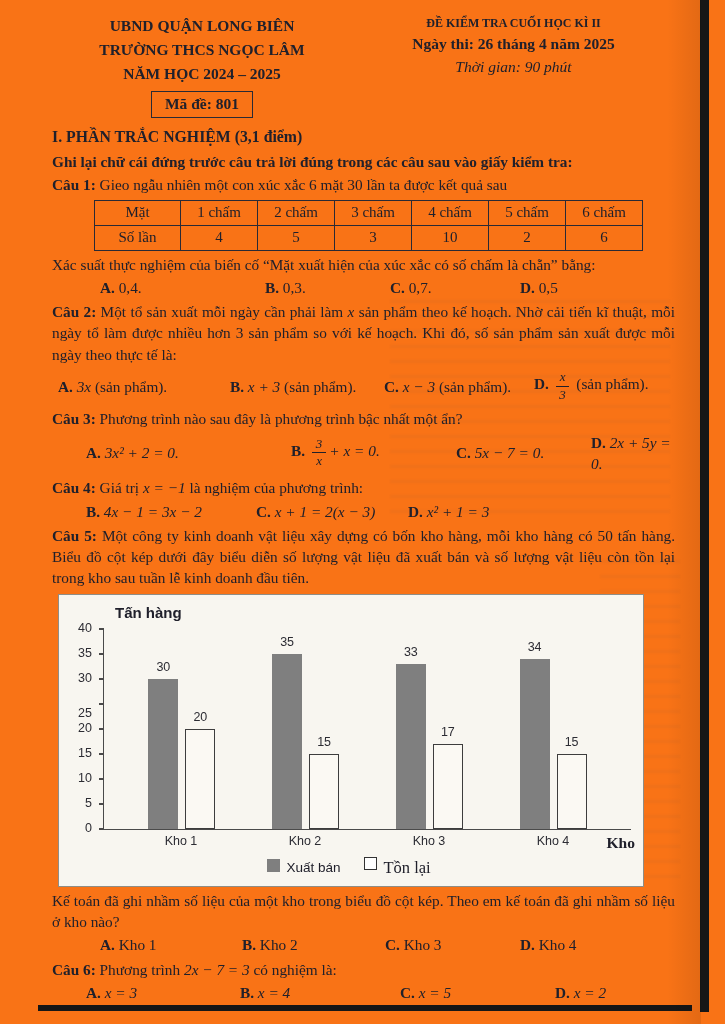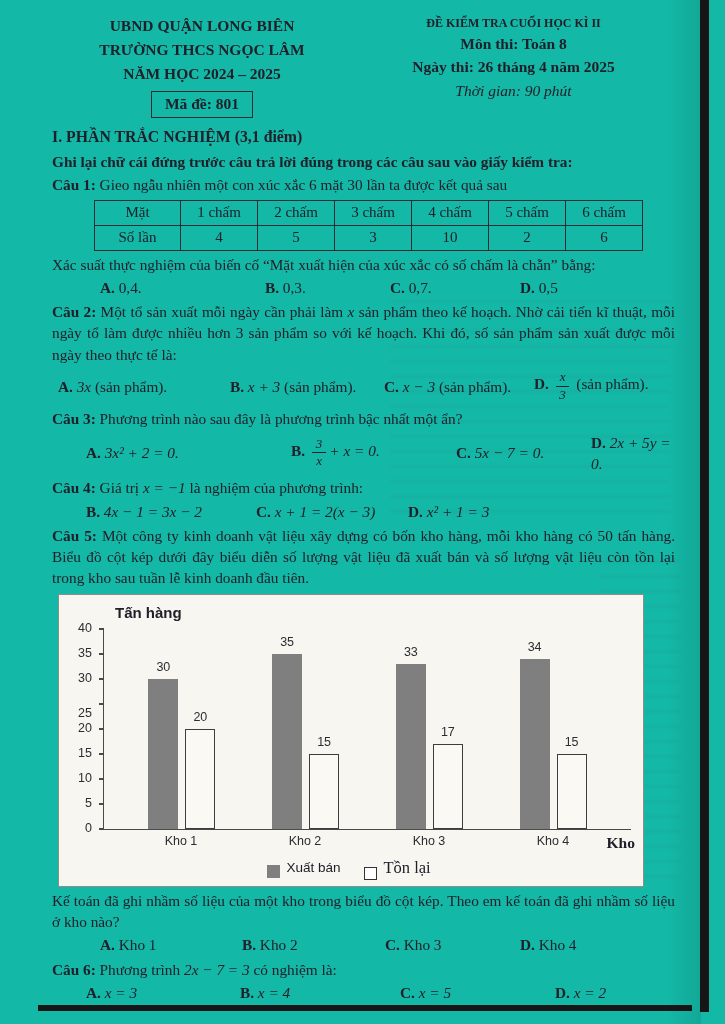--- a/index.html
+++ b/index.html
@@ -1,19 +1,19 @@
 <!DOCTYPE html>
 <html><head>
 <meta charset="utf-8">
 <style>
   * { box-sizing: border-box; }
   html,body { margin:0; padding:0; background:#cfccc6; }
   .page {
     position:relative; width:725px; height:1024px; overflow:hidden;
-    background:#14b8a6; color:#20202b;
+    background:#f97316; color:#20202b;
     font-family:"Liberation Serif","DejaVu Serif",serif;
     font-size:15.3px; line-height:1.38;
   }
   .page::after{
     content:""; position:absolute; top:0; right:24px; width:34px; height:100%;
     background:linear-gradient(to right, rgba(0,0,0,0), rgba(0,0,0,0.09));
     pointer-events:none;
   }
   .content { padding:14px 50px 0 52px; position:relative; }
   
@@ -64,21 +64,21 @@
   .bar-value { font-family:"Liberation Sans",sans-serif; font-size:12.5px; margin-bottom:2px; color:#2c2c33; }
   .bar { width:30px; }
   .bar-filled { background:#7f7f7f; }
   .bar-outline { background:#fbf9f3; border:1.5px solid #3d3d3d; }
   .xrow { position:relative; margin-left:36px; display:flex; justify-content:space-around;
           padding:0 16px; font-family:"Liberation Sans",sans-serif; font-size:12.5px; margin-top:3px; color:#2c2c33; }
   .x-label { width:72px; text-align:center; }
   .kho-label { position:absolute; right:-4px; top:-1px; font-weight:bold; font-size:15.5px;
                font-family:"Liberation Serif",serif; color:#20202b; }
   .legend { display:flex; justify-content:center; gap:24px; margin:7px 0 2px; align-items:center; }
-  .legend-item { display:flex; align-items:flex-end; gap:6px;
+  .legend-item { display:flex; align-items:flex-start; gap:6px;
                  font-family:"Liberation Sans",sans-serif; font-size:13.5px; }
   .swatch { width:13px; height:13px; display:inline-block; }
   .swatch-filled { background:#7f7f7f; }
   .swatch-outline { background:#fff; border:1.7px solid #333; }
   .legend-text.big { font-family:"Liberation Serif",serif; font-size:16.5px; }
   
   .scan-edge-right { position:absolute; top:0; right:16px; width:9px; height:1012px; background:#161616; }
   .scan-edge-bottom { position:absolute; left:38px; top:1005px; width:654px; height:6px; background:#161616; }
   .bleed { position:absolute; opacity:0.05; pointer-events:none; filter:blur(1px);
            background:repeating-linear-gradient(to bottom,#44445a 0 3px,transparent 3px 15px); }
@@ -96,21 +96,20 @@
 
     <div class="hdr">
       <div class="hdr-left">
         <div>UBND QUẬN LONG BIÊN</div>
         <div>TRƯỜNG THCS NGỌC LÂM</div>
         <div>NĂM HỌC 2024 – 2025</div>
         <div class="code-box">Mã đề: 801</div>
       </div>
       <div class="hdr-right">
         <div class="l1">ĐỀ KIỂM TRA CUỐI HỌC KÌ II</div>
-        <div>Môn thi: Toán 8</div>
         <div>Ngày thi: 26 tháng 4 năm 2025</div>
         <div class="time">Thời gian: 90 phút</div>
       </div>
     </div>
 
     <div class="sec-title">I. PHẦN TRẮC NGHIỆM (3,1 điểm)</div>
     <p class="bold-line">Ghi lại chữ cái đứng trước câu trả lời đúng trong các câu sau vào giấy kiểm tra:</p>
 
     <p><b class="ql">Câu 1:</b> <span>Gieo ngẫu nhiên một con xúc xắc 6 mặt 30 lần ta được kết quả sau</span></p>
     <table class="dice">

